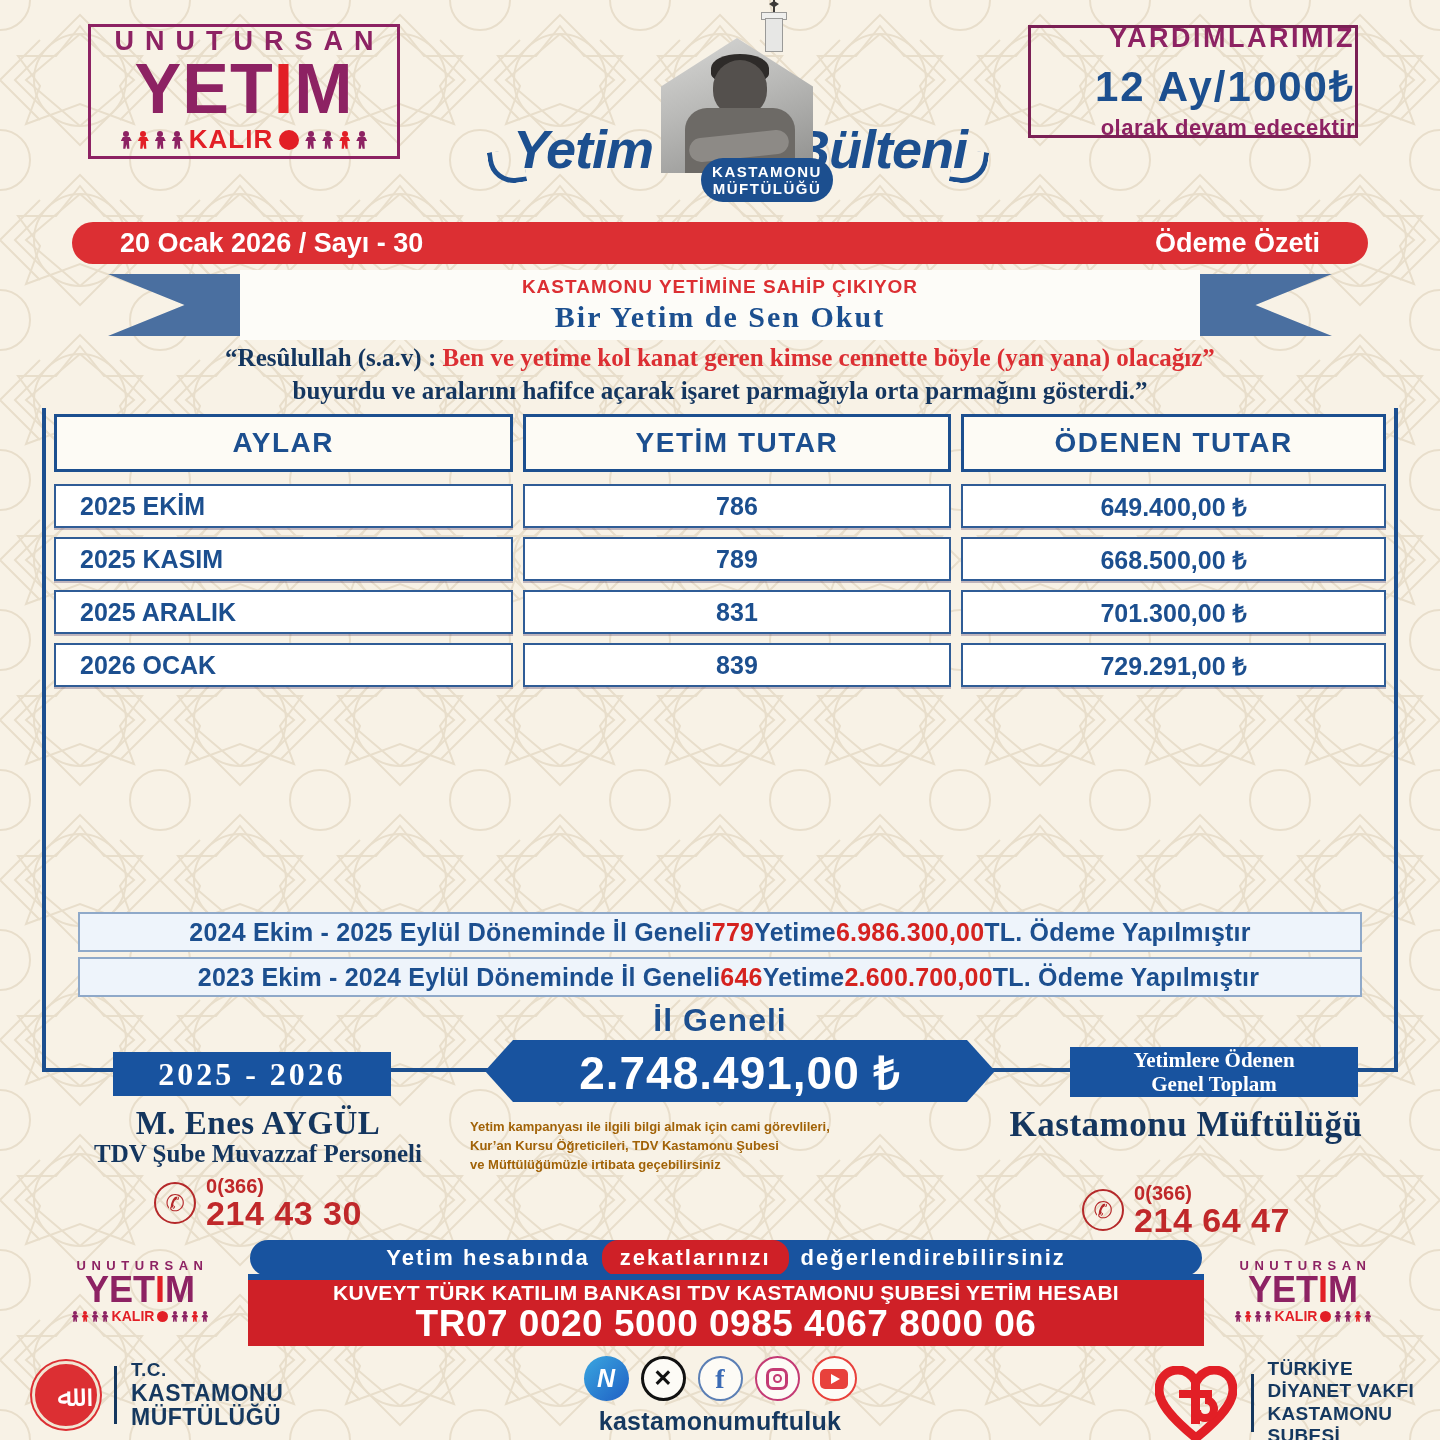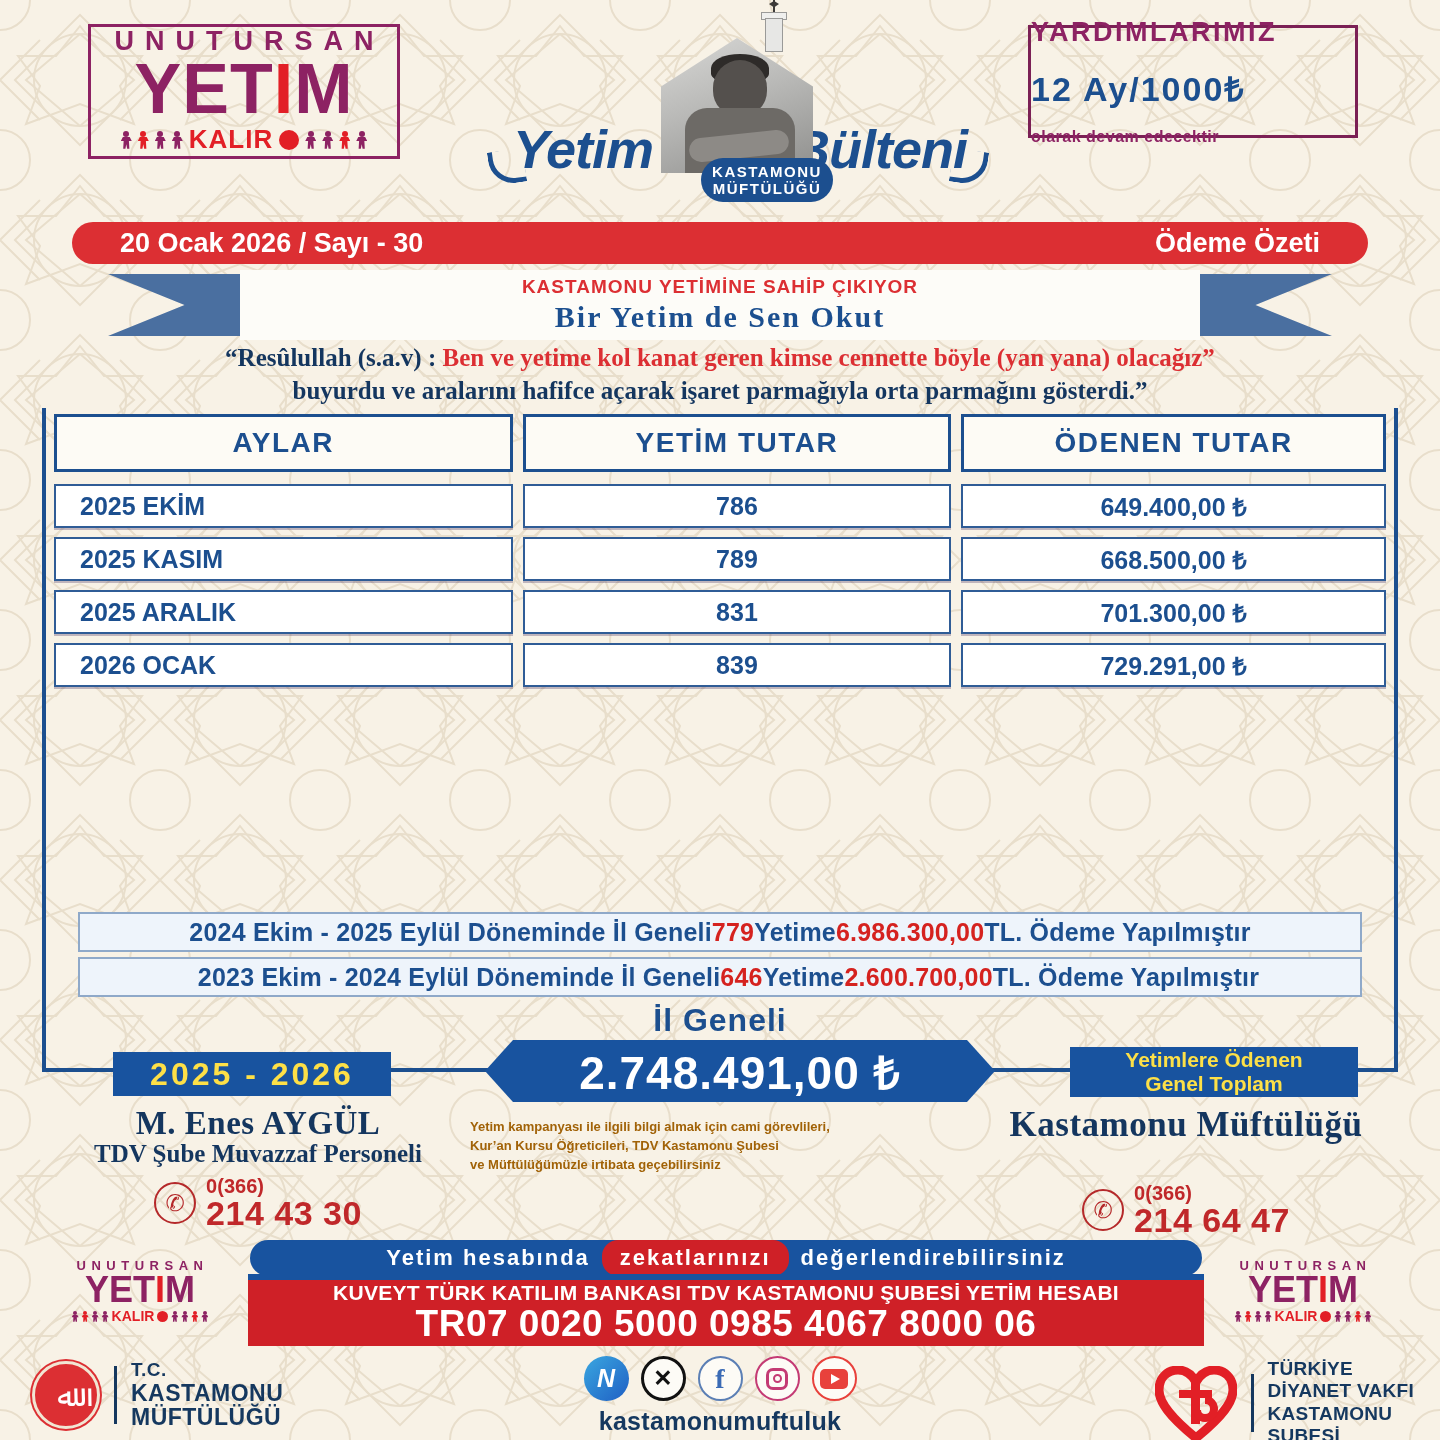--- a/index.html
+++ b/index.html
@@ -95,25 +95,25 @@
     position: absolute; left: 48px; top: 148px; width: 132px; height: 44px;
     background: #1c4f8f; border-radius: 22px; color: #fff;
     display: flex; flex-direction: column; align-items: center; justify-content: center;
     font-size: 15px; font-weight: bold; letter-spacing: 1.5px; line-height: 1.15;
     z-index: 5;
   }
 
   .yardim-box {
     position: absolute; right: 82px; top: 25px; width: 330px; height: 113px;
     border: 3px solid #7b2055;
-    display: flex; flex-direction: column; align-items: flex-start; justify-content: center;
+    display: flex; flex-direction: column; align-items: flex-end; justify-content: center;
   }
   .yardim-l1 { font-size: 27px; font-weight: bold; color: #8d2263; letter-spacing: 2.5px; }
-  .yardim-l2 { font-size: 34px; font-weight: bold; color: #1c4f8f; letter-spacing: 2px; margin: 17px 0; }
-  .yardim-l3 { font-size: 16px; font-weight: bold; color: #8d2263; letter-spacing: 0.5px; }
+  .yardim-l2 { font-size: 42px; font-weight: bold; color: #1c4f8f; letter-spacing: 2px; margin: 2px 0; }
+  .yardim-l3 { font-size: 22px; font-weight: bold; color: #8d2263; letter-spacing: 0.5px; }
 
   
   .date-bar {
     position: absolute; left: 72px; top: 222px; width: 1296px; height: 42px;
     background: #dc2f33; border-radius: 21px;
     display: flex; align-items: center; justify-content: space-between;
     padding: 0 48px; color: #fff;
   }
   .date-bar div { font-size: 27px; font-weight: bold; }
 
@@ -187,23 +187,23 @@
   .total-pill {
     position: absolute; top: 1040px; left: 485px; width: 510px; height: 62px;
     background: #18539f; color: #fff;
     display: flex; align-items: center; justify-content: center;
     font-size: 46px; font-weight: bold; letter-spacing: 1px;
     clip-path: polygon(0 50%, 28px 0, calc(100% - 28px) 0, 100% 50%, calc(100% - 28px) 100%, 28px 100%);
   }
 
   
   .badge-blue {
-    position: absolute; background: #18539f; color: #fde047;
+    position: absolute; background: #18539f; color: #ffffff;
     display: flex; flex-direction: column; align-items: center; justify-content: center;
-    font-weight: bold; text-align: center;
+    font-weight: bold; text-align: center; font-family: Liberation Serif, serif;
   }
   #badge-years { left: 113px; top: 1052px; width: 278px; height: 44px;
                  font-size: 32px; letter-spacing: 3px; }
   #badge-genel { left: 1070px; top: 1047px; width: 288px; height: 50px;
                  font-size: 21px; line-height: 1.15; }
 
   .contact { position: absolute; text-align: center; width: 420px; }
   #contact-left { left: 48px; top: 1105px; }
   #contact-right { left: 976px; top: 1105px; }
   .contact-name {

